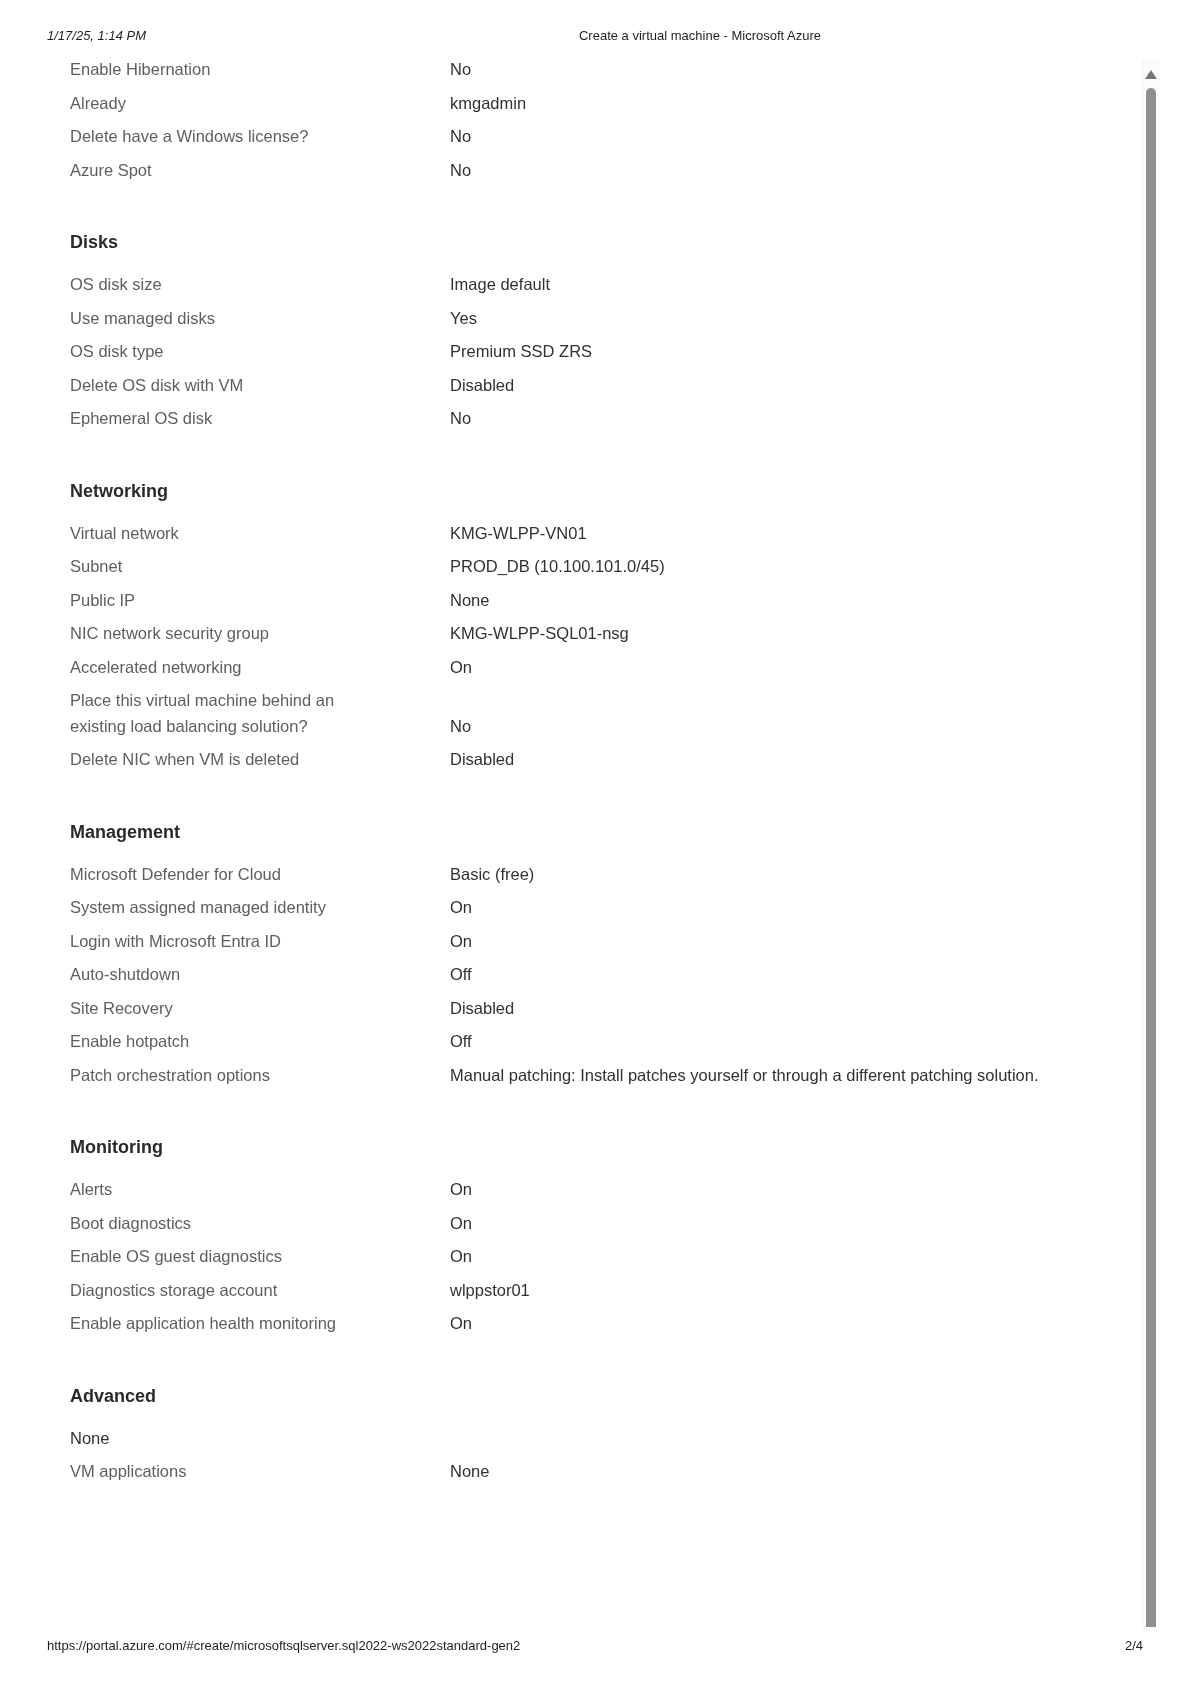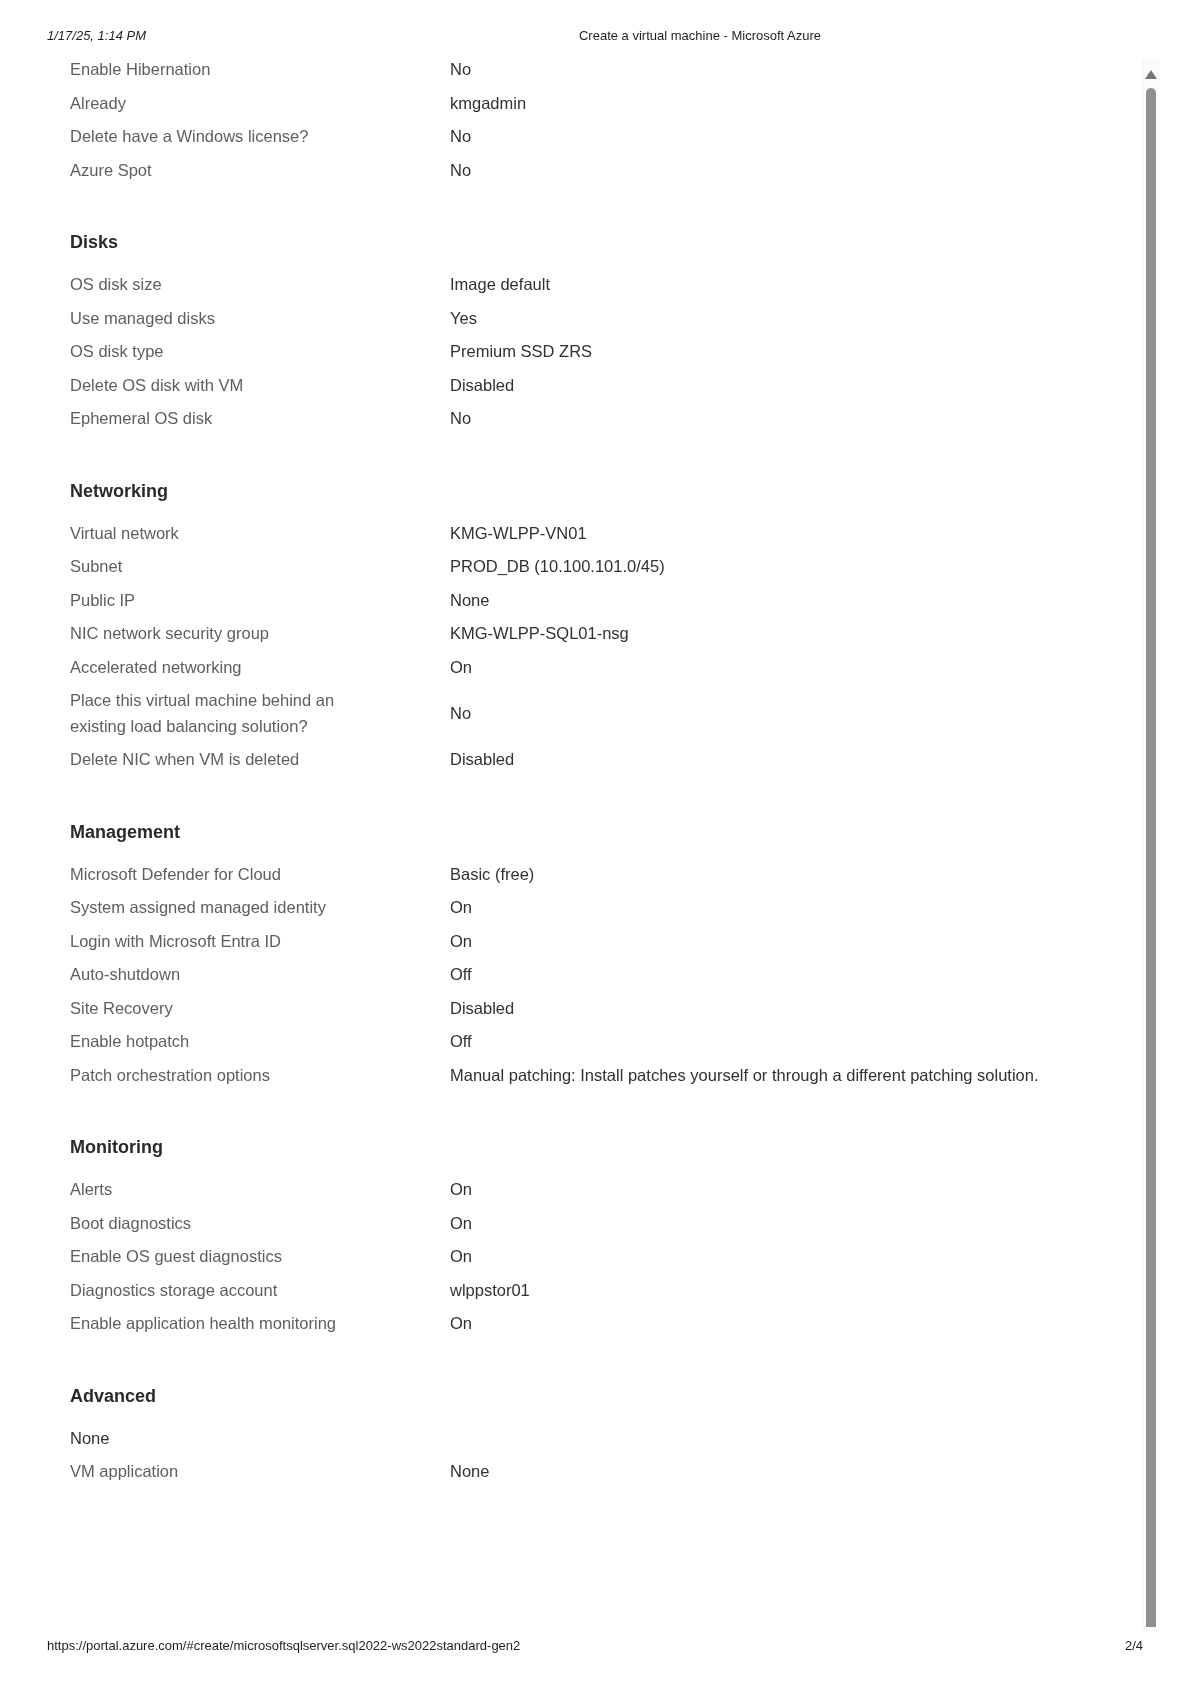--- a/index.html
+++ b/index.html
@@ -46,21 +46,21 @@
   .section { display: block; }
   .section h2 {
     margin: 38px 0 9px 0;
     font-size: 18px;
     line-height: 34px;
     font-weight: 600;
     color: #2b2a29;
   }
   .row {
     display: flex;
-    align-items: center;
+    align-items: flex-end;
     padding: 4px 0;
     font-size: 16.5px;
     line-height: 25.5px;
   }
   .row .label {
     width: 315px;
     margin-right: 65px;
     flex: 0 0 315px;
     color: #605e5c;
   }
@@ -236,21 +236,21 @@
       <span class="value">On</span>
     </div>
   </section>
 
   <section class="section">
     <h2>Advanced</h2>
     <div class="row">
       <span class="value">None</span>
     </div>
     <div class="row">
-      <span class="label">VM application</span>
+      <span class="label">VM applications</span>
       <span class="value">None</span>
     </div>
   </section>
 
 </main>
 
 <div class="scrollbar">
   <div class="scroll-arrow"></div>
   <div class="scroll-thumb"></div>
 </div>

